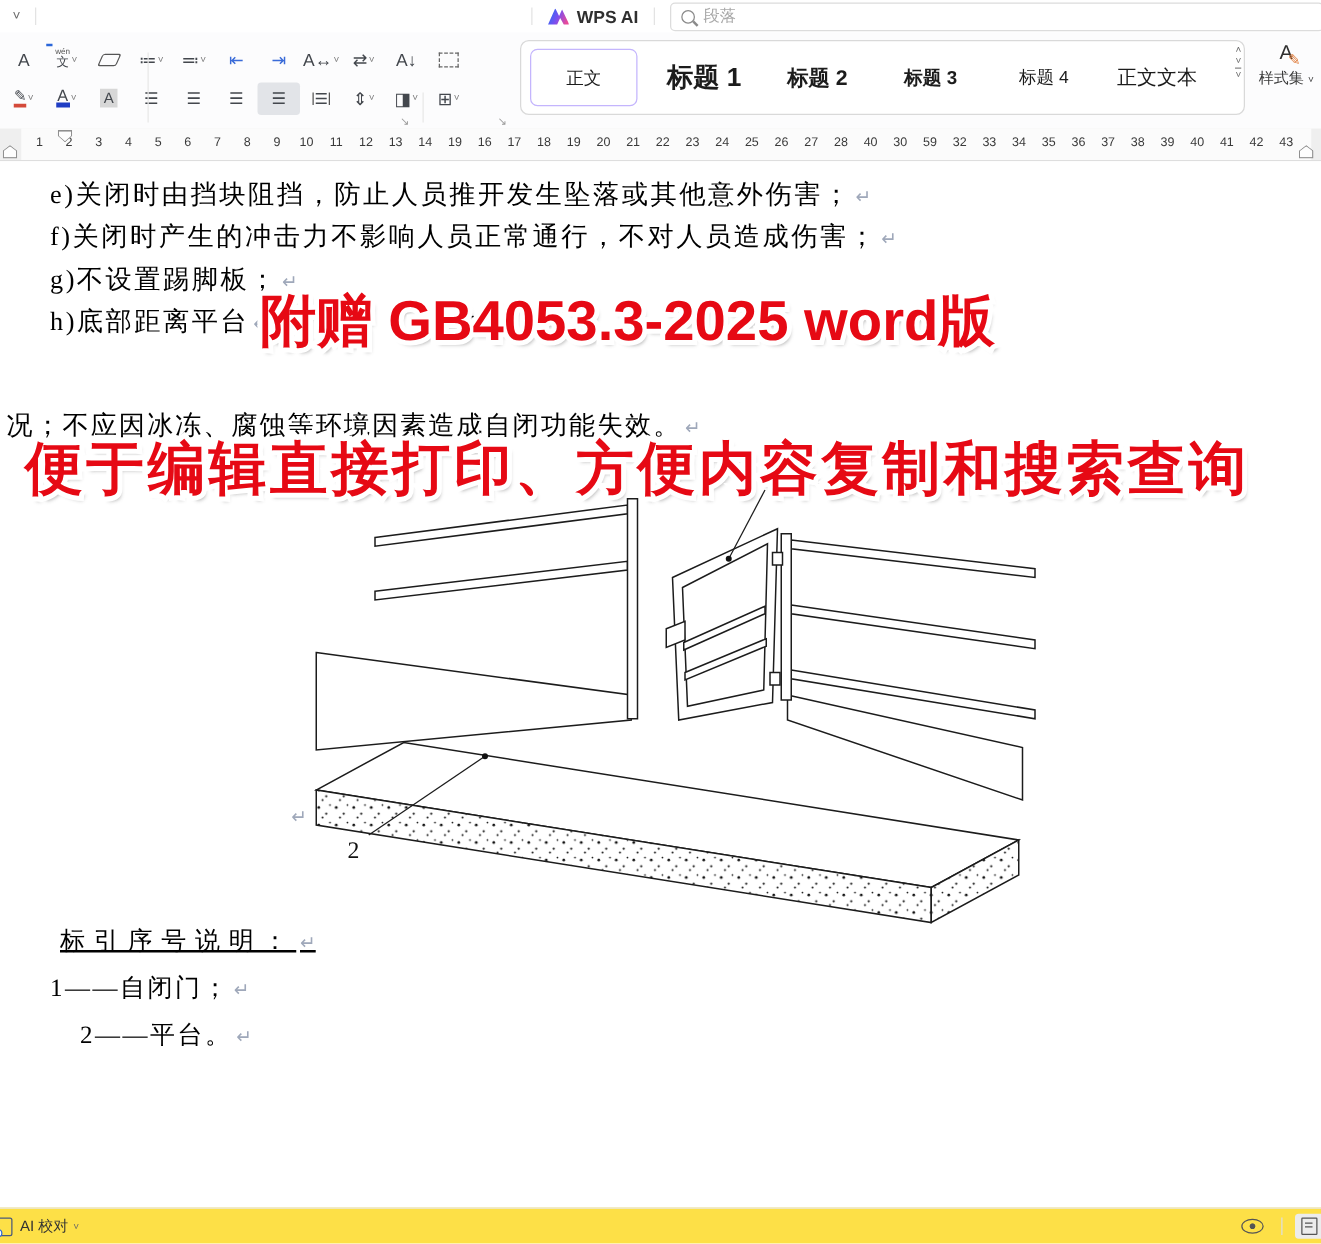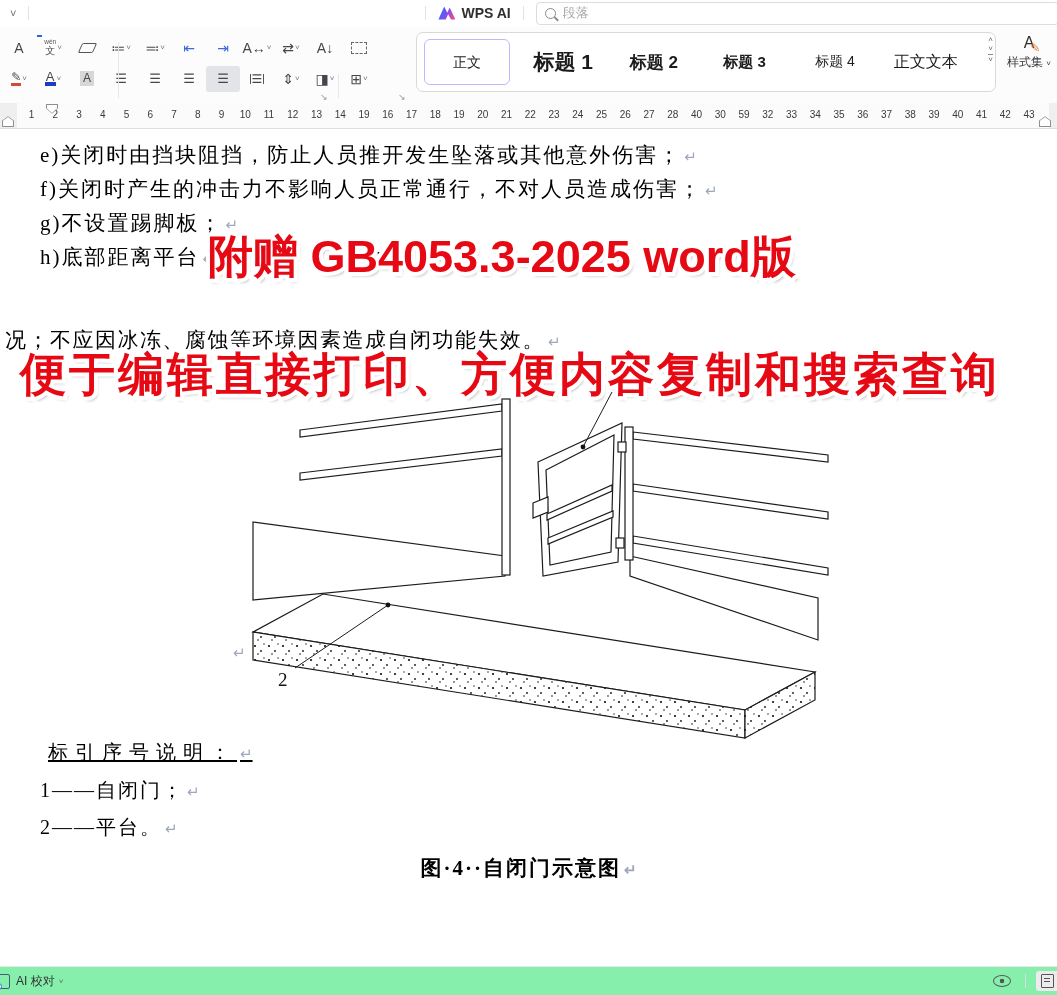--- a/index.html
+++ b/index.html
@@ -97,37 +97,37 @@
   .itemlines .dline:nth-child(4){top:114px;}
   .pmark{color:#9fa8ba;font-size:15px;letter-spacing:0;margin-left:3px;font-family:"Liberation Sans",sans-serif;}
   .frag{left:366px;top:114px;font-size:21px;}
   .cl713a{left:5px;top:163px;font-size:21px;letter-spacing:1.5px;}
   .cl713b{left:5px;top:197px;font-size:21px;letter-spacing:1.5px;}
   .b{font-weight:700;}
   .smarks{color:#8a8a8a;font-size:13px;margin:0 3px;letter-spacing:2px;}
   .legendtitle{left:48px;top:610px;font-size:20px;letter-spacing:7px;text-decoration:underline;}
   .legendlines .lline{position:absolute;left:40px;font-size:20px;letter-spacing:2px;white-space:nowrap;}
   .legendlines .lline:nth-child(1){top:648px;}
-  .legendlines .lline:nth-child(2){top:685px;}
+  .legendlines .lline:nth-child(2){top:685px;margin-left:24px;}
   .caption{left:0;top:725px;width:100%;text-align:center;font-weight:700;font-size:21px;letter-spacing:2px;}
   .cl72{left:5px;top:795px;font-size:22px;letter-spacing:2px;margin-top:44px;}
   .figsvg{position:absolute;left:0;top:261px;}
   .figmark{left:230px;top:515px;}
 
   
   .wm{position:absolute;font-weight:800;color:#e60914;white-space:nowrap;z-index:6;
       font-family:"Liberation Sans",sans-serif;}
   .wm .stroke{position:absolute;left:0;top:0;-webkit-text-stroke:8px #fff;
               text-shadow:3px 4px 3px rgba(60,60,60,.35);}
   .wm .fill{position:relative;}
   .wm1{top:98px;left:208px;font-size:45px;}
   .wm2{top:215px;left:20px;font-size:46px;letter-spacing:3px;}
 
   
-  .statusbar{position:absolute;bottom:0;left:0;right:0;height:28px;background:#86efac;
+  .statusbar{position:absolute;bottom:0;left:0;right:0;height:28px;background:#fde047;
              border-top:1px solid #e7e7e7;display:flex;align-items:center;}
   .aiico{position:relative;width:11px;height:13px;border:1.3px solid #4a5a7a;border-radius:2px;
          margin-left:-3px;margin-right:6px;flex:0 0 auto;}
   .aiico::after{content:"";position:absolute;width:5px;height:5px;border:1.2px solid #2a66d9;
                 border-radius:50%;left:-3px;bottom:-2px;background:#fff;}
   .ailabel{font-size:12px;color:#333;}
   .sdd{font-size:8px;color:#666;margin-left:4px;}
   .sbspacer{flex:1;}
   .eye{position:relative;width:16px;height:10px;border:1.4px solid #555;border-radius:70% 70%;
        margin-right:14px;background:radial-gradient(circle at 50% 50%,#555 2px,transparent 2.6px);cursor:pointer;}
@@ -401,23 +401,20 @@
     <span class="abs pmark figmark">↵</span>
 
     <div class="abs legendtitle">
       <span>标引序号说明：</span><span class="pmark">↵</span>
     </div>
     <div class="legendlines">
         <div class="lline"><span>1——自闭门；</span><span class="pmark">↵</span></div>
         <div class="lline"><span>2——平台。</span><span class="pmark">↵</span></div>
       </div>
 
-    <div class="abs caption">
-      <span>图·4··自闭门示意图</span><span class="pmark">↵</span>
-    </div>
 
     <div class="abs cl72 b">
       <span>7.2</span><span class="smarks">··</span><span>装卸作业门</span><span class="pmark" style="font-weight:400;">↵</span>
     </div>
 
     <div class="wm wm1">
       <span class="stroke">附赠 GB4053.3-2025 word版</span><span class="fill">附赠 GB4053.3-2025 word版</span>
     </div>
     <div class="wm wm2">
       <span class="stroke">便于编辑直接打印、方便内容复制和搜索查询</span><span class="fill">便于编辑直接打印、方便内容复制和搜索查询</span>

